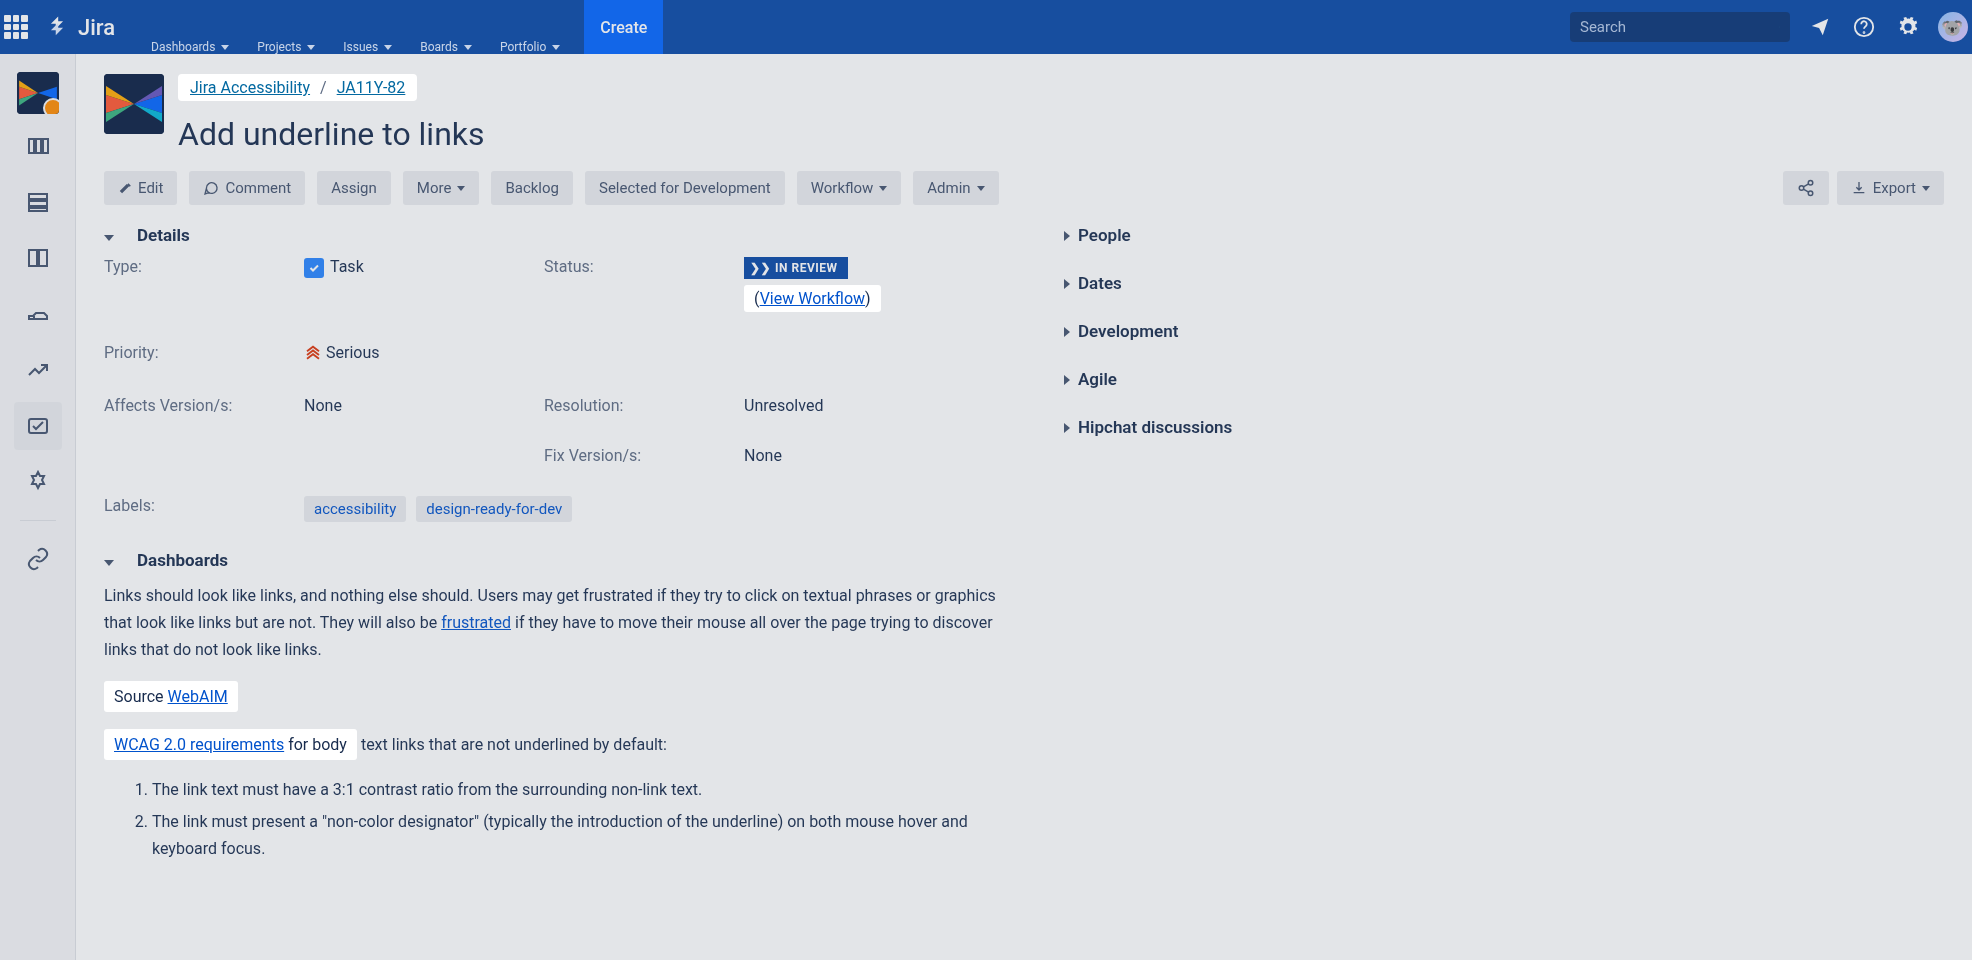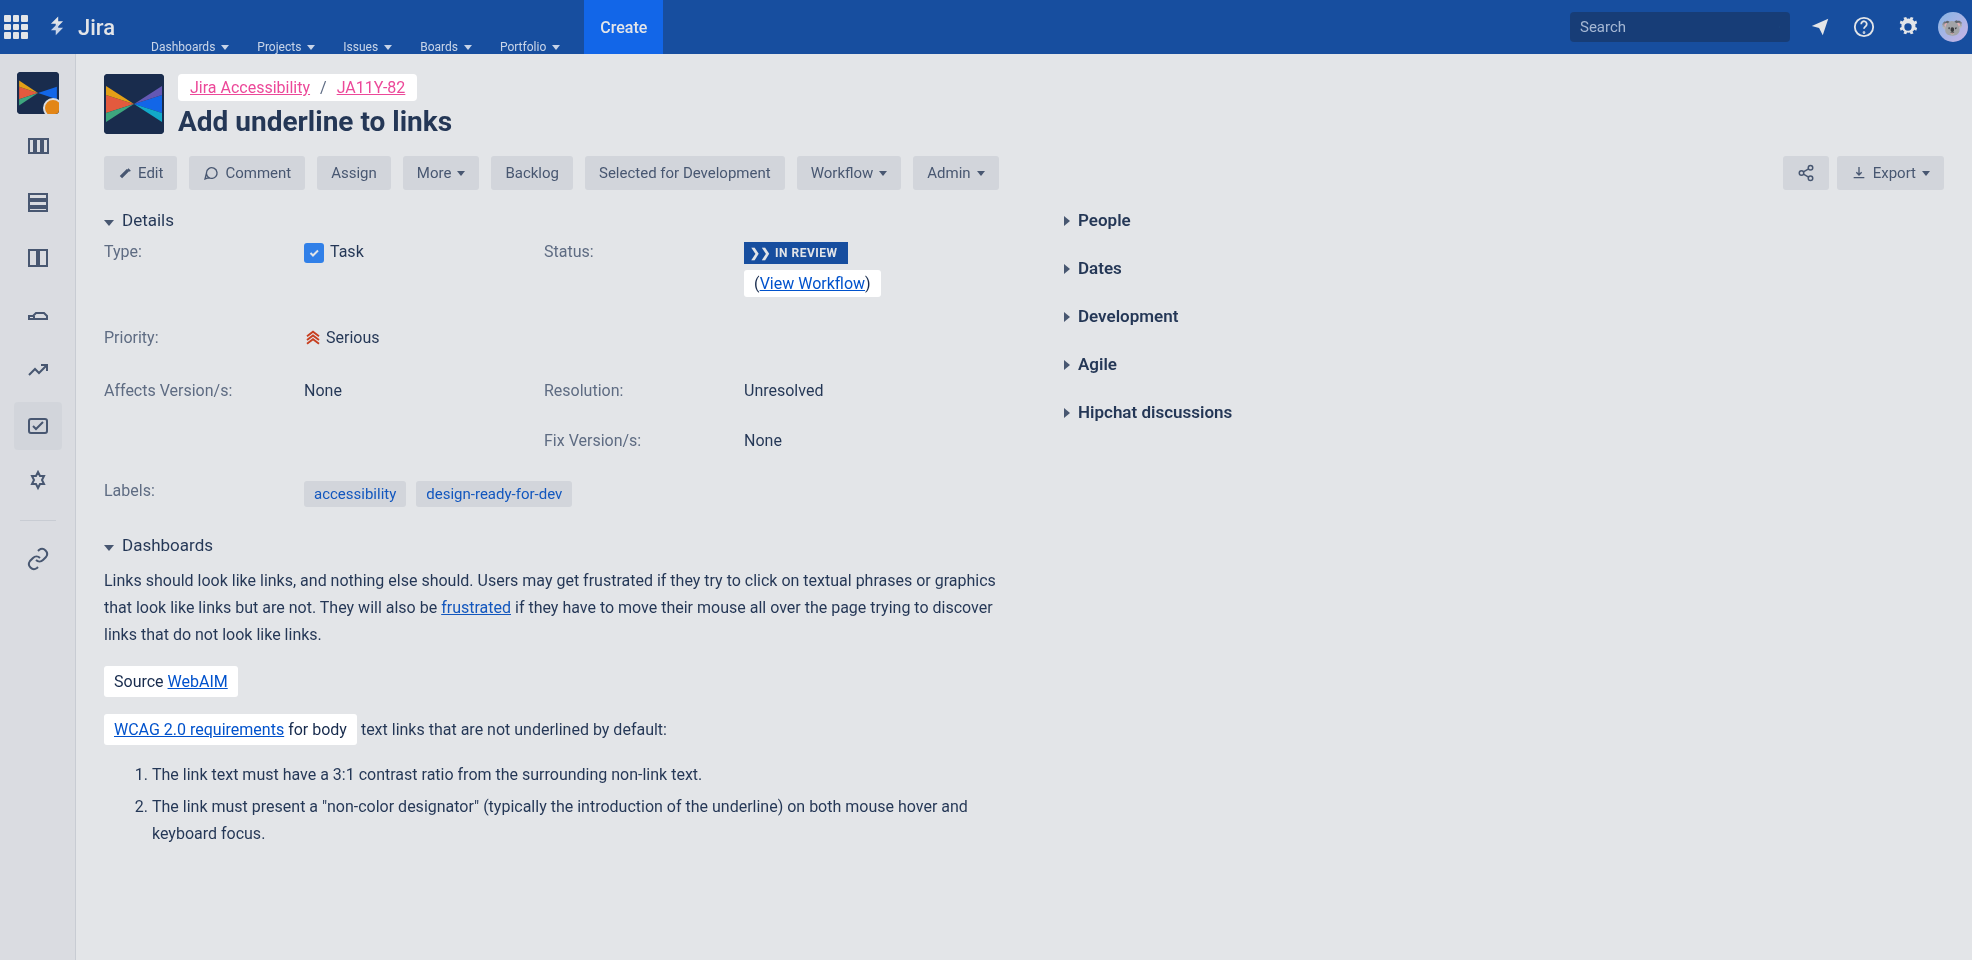--- a/index.html
+++ b/index.html
@@ -25,30 +25,30 @@
     .sidebar-proj::after { content:''; position:absolute; right:-4px; bottom:-4px; width:16px; height:16px; background:#ff8b00; border-radius:50%; border:2px solid #f4f5f7; }
     .sidebar-proj svg { width:100%; height:100%; }
     .sidebar-item { width: 48px; height: 48px; border-radius: 4px; display: flex; align-items: center; justify-content: center; cursor: pointer; color: #42526e; }
     .sidebar-item.active { background: #ebecf0; }
     .sidebar-divider { width: 36px; height: 1px; background: #dfe1e6; margin: 6px 0; }
     .main { flex: 1; padding: 20px 28px; overflow-y: auto; background: #fff; }
     .issue-header { display: flex; align-items: flex-start; gap: 14px; margin-bottom: 18px; }
     .issue-avatar { width: 60px; height: 60px; border-radius: 4px; background: linear-gradient(135deg,#091e42,#253858); flex-shrink: 0; overflow:hidden; }
     .issue-avatar svg { width:100%; height:100%; }
     .breadcrumb { display: inline-flex; align-items: center; gap: 10px; padding: 4px 12px; background: white; border-radius: 4px; position: relative; z-index: 100; }
-    .breadcrumb a { color: #ec4899; text-decoration: underline; font-size: 16px; }
+    .breadcrumb a { color: #0369a1; text-decoration: underline; font-size: 16px; }
     .breadcrumb-sep { color: #5e6c84; }
-    .issue-title { font-size: 28px; color: #172b4d; font-weight: 700; margin-top: 4px; }
+    .issue-title { font-size: 32px; color: #172b4d; font-weight: 400; margin-top: 14px; }
     .actions-row { display: flex; gap: 12px; align-items: center; margin-bottom: 20px; }
     .btn { background: #ebecf0; border: none; padding: 8px 14px; border-radius: 3px; font-size: 15px; color: #42526e; cursor: pointer; display: inline-flex; align-items: center; gap: 6px; }
     .actions-right { margin-left: auto; display: flex; gap: 8px; }
     .content-row { display: flex; gap: 40px; }
     .content-left { flex: 1; max-width: 920px; }
     .content-right { width: 360px; }
-    .section-header { display: flex; align-items: center; gap: 8px; font-size: 17px; font-weight: 400; color: #172b4d; margin-bottom: 12px; cursor: pointer; }
+    .section-header { display: flex; align-items: center; gap: 23px; font-size: 17px; font-weight: 700; color: #172b4d; margin-bottom: 12px; cursor: pointer; }
     .det-grid { display: grid; grid-template-columns: 200px 240px 200px 1fr; row-gap: 31px; font-size: 16px; color: #172b4d; align-items: start; }
     .det-label { color: #5e6c84; }
     .task-icon { display: inline-flex; width: 20px; height: 20px; background: #2684ff; border-radius: 3px; align-items: center; justify-content: center; margin-right: 6px; vertical-align: middle; }
     .priority-icon { color: #de350b; margin-right: 4px; vertical-align: middle; }
     .status-badge { display: inline-flex; align-items: center; background: #0747a6; color: white; font-size: 12px; font-weight: 700; letter-spacing: 0.5px; }
     .status-badge .arrows { display:inline-block; padding: 4px 0 4px 6px; }
     .status-badge .txt { padding: 4px 10px 4px 4px; }
     .view-workflow-wrap { display: inline-block; background: white; padding: 4px 10px; border-radius: 3px; margin-top: 6px; position: relative; z-index: 100; }
     .view-workflow-wrap a { color: #0052cc; text-decoration: underline; }
     .label-chip { background: #ebecf0; color: #0052cc; padding: 4px 10px; border-radius: 3px; font-size: 15px; margin-right: 6px; display: inline-block; }

